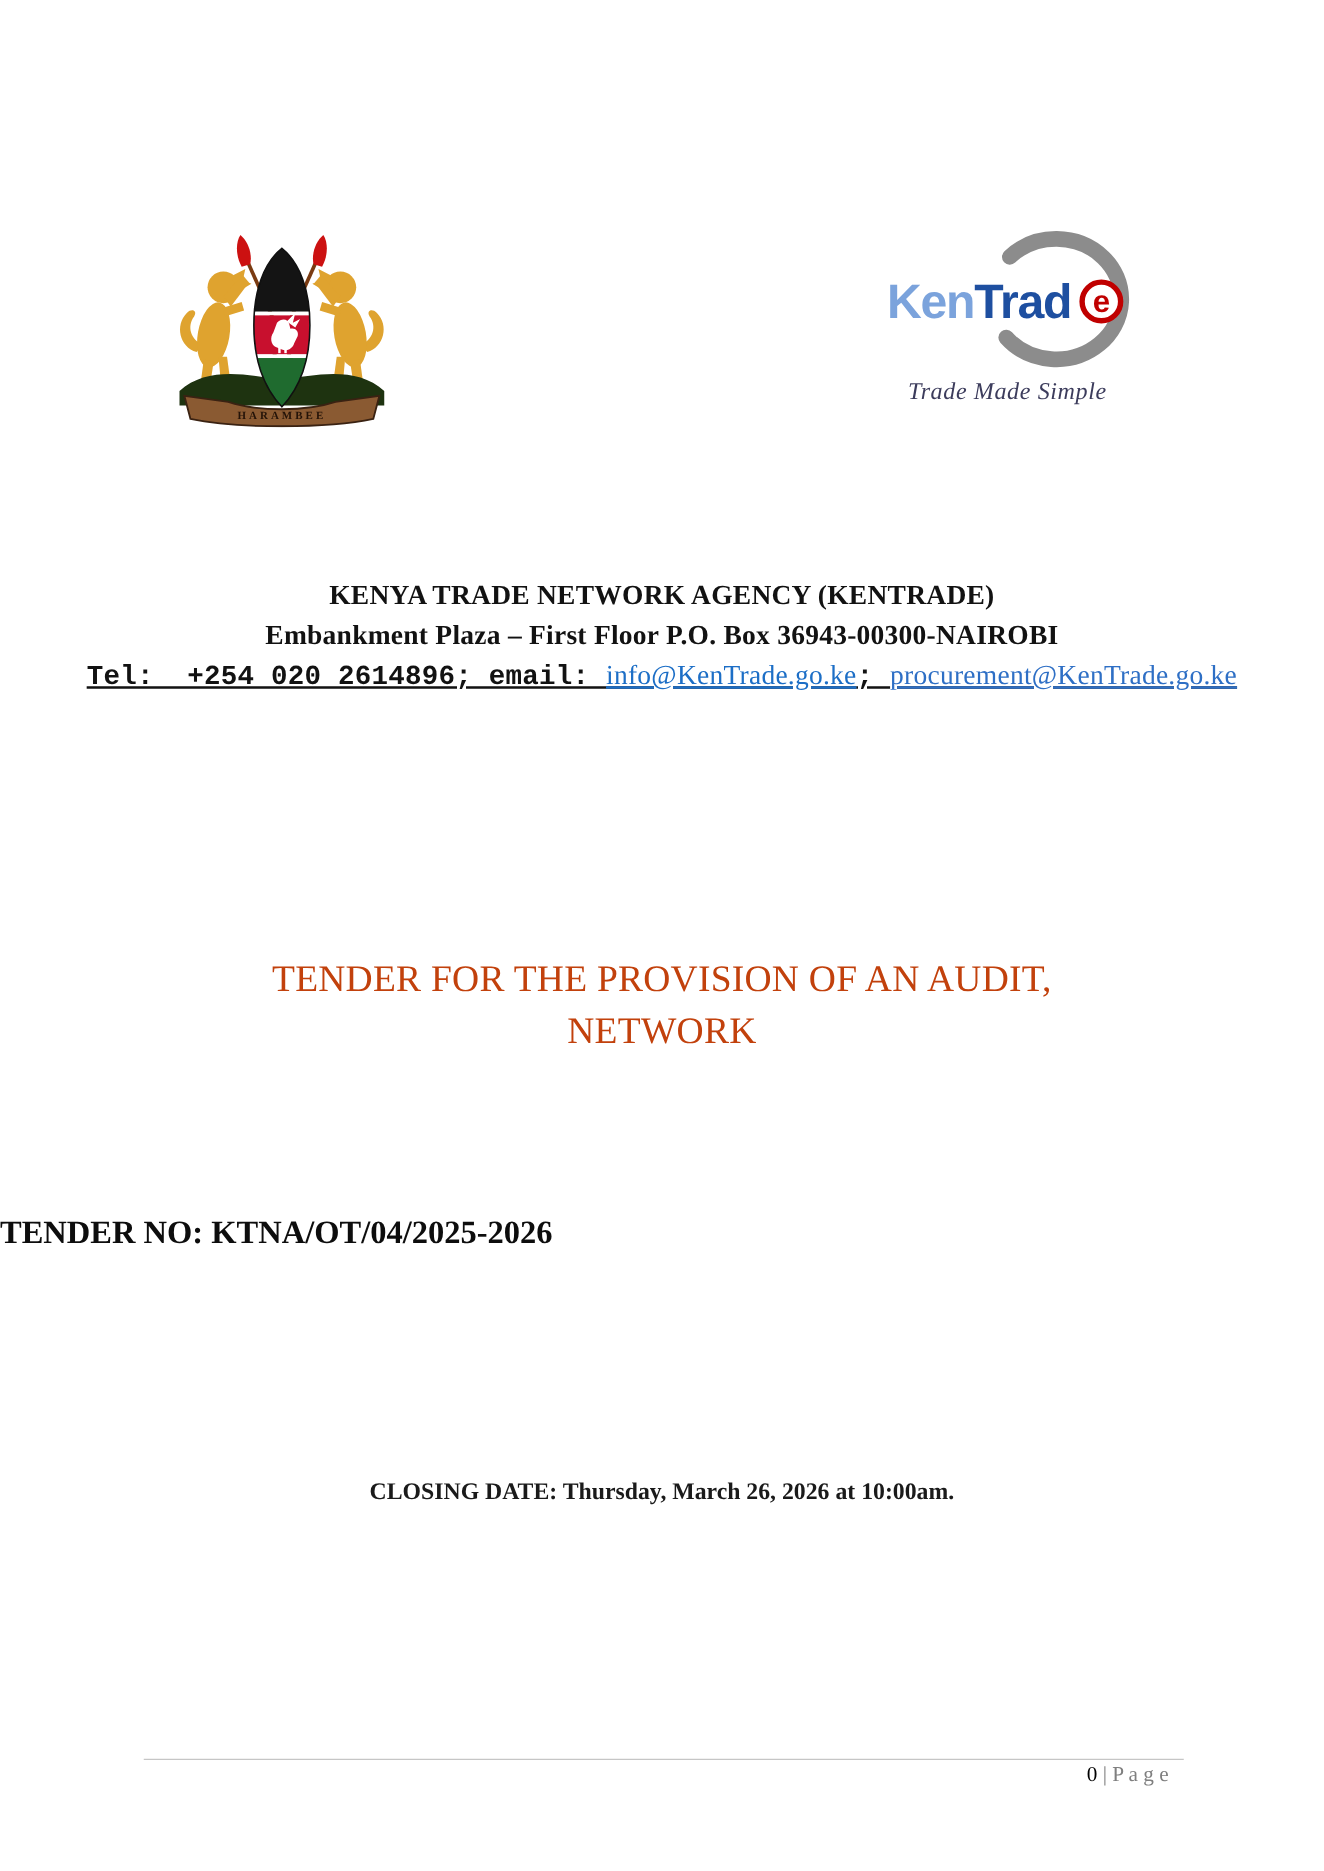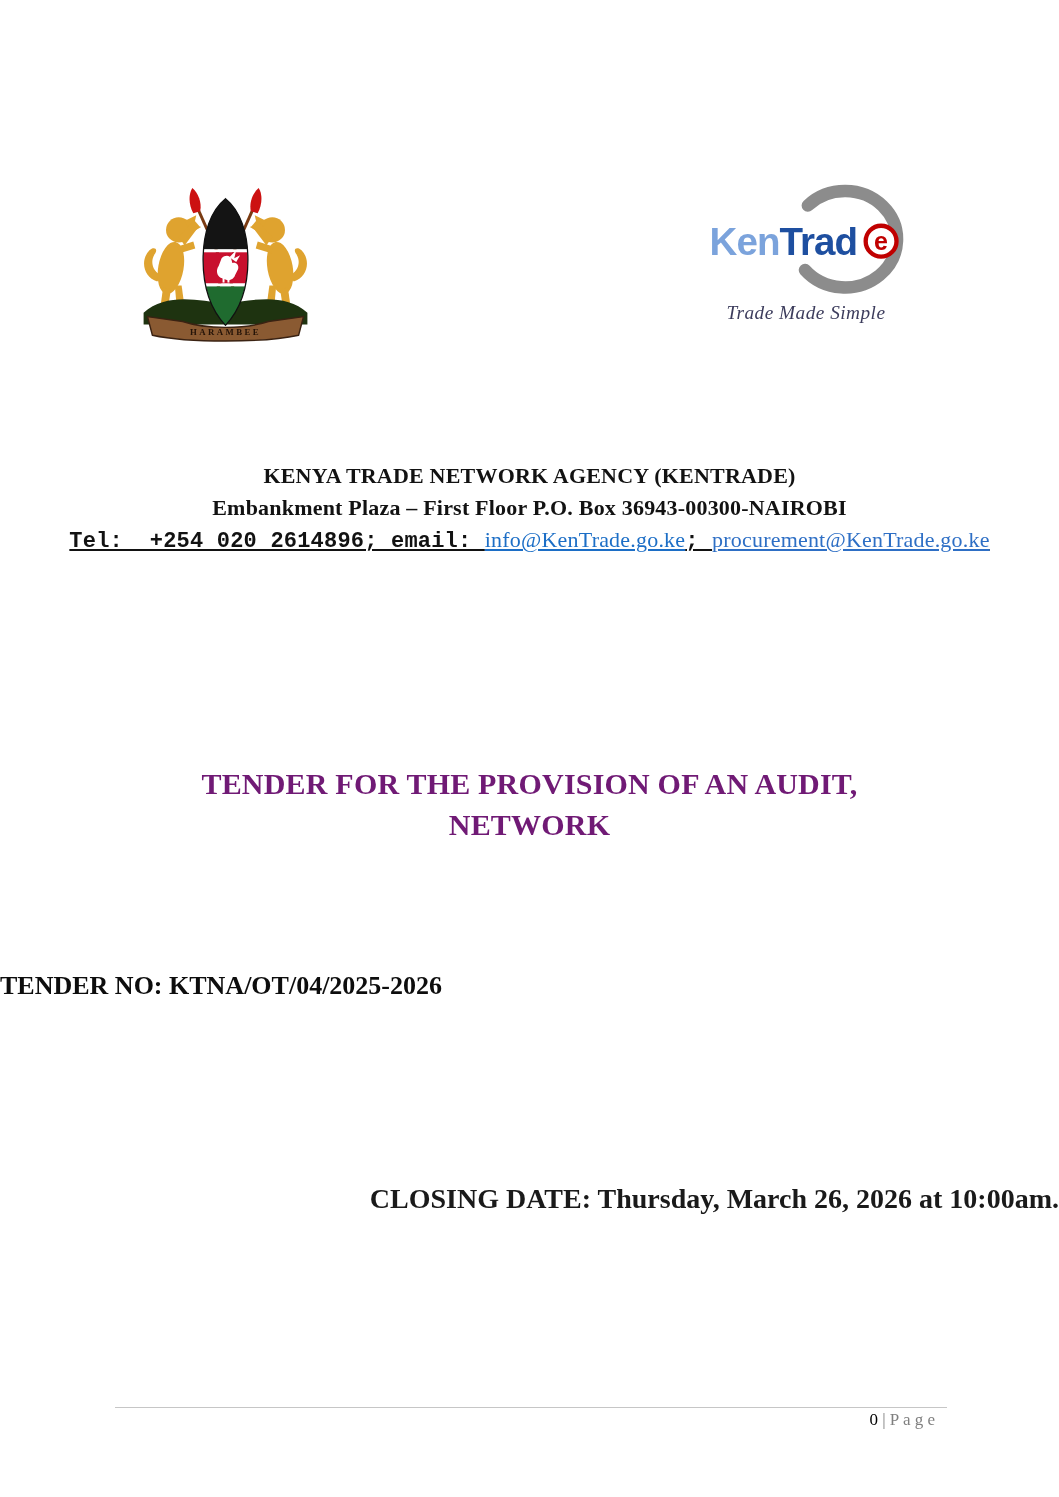--- a/index.html
+++ b/index.html
@@ -34,32 +34,32 @@
     text-align:center;font-weight:bold;font-size:22px;line-height:32px;
     color:#121212;letter-spacing:.2px;
   }
   .contact-line{text-decoration:underline;white-space:pre-wrap;}
   .contact-line .lbl{color:#121212;font-family:Liberation Mono, monospace;}
   a.link-primary{color:var(--link-primary);font-weight:normal;text-decoration:underline;cursor:pointer;}
   a.link-secondary{color:var(--link-secondary);font-weight:normal;text-decoration:underline;cursor:pointer;}
 
   .doc-title{
     position:absolute;left:0;top:763px;width:100%;
-    text-align:center;font-weight:bold;font-size:30px;line-height:41px;
-    color:#701a75;letter-spacing:.2px;
+    text-align:center;font-weight:normal;font-size:30px;line-height:41px;
+    color:#c2410c;letter-spacing:.2px;
   }
   .doc-title div{white-space:nowrap;}
 
   .tender-no{
     position:absolute;left:0;top:971px;width:100%;
     text-align:left;font-weight:bold;font-size:26px;color:#0d0d0d;
   }
   .closing-date{
     position:absolute;left:0;top:1183px;width:100%;
-    text-align:right;font-weight:bold;font-size:28px;color:#1a1a1a;
+    text-align:center;font-weight:bold;font-size:19px;color:#1a1a1a;
   }
 
   .footer-rule{
     position:absolute;left:115px;right:112px;top:1407px;height:0;
     border-top:1px solid #c6c6c6;
   }
   .footer-text{
     position:absolute;right:124px;top:1410px;
     font-size:17px;white-space:pre;color:#000;
   }

